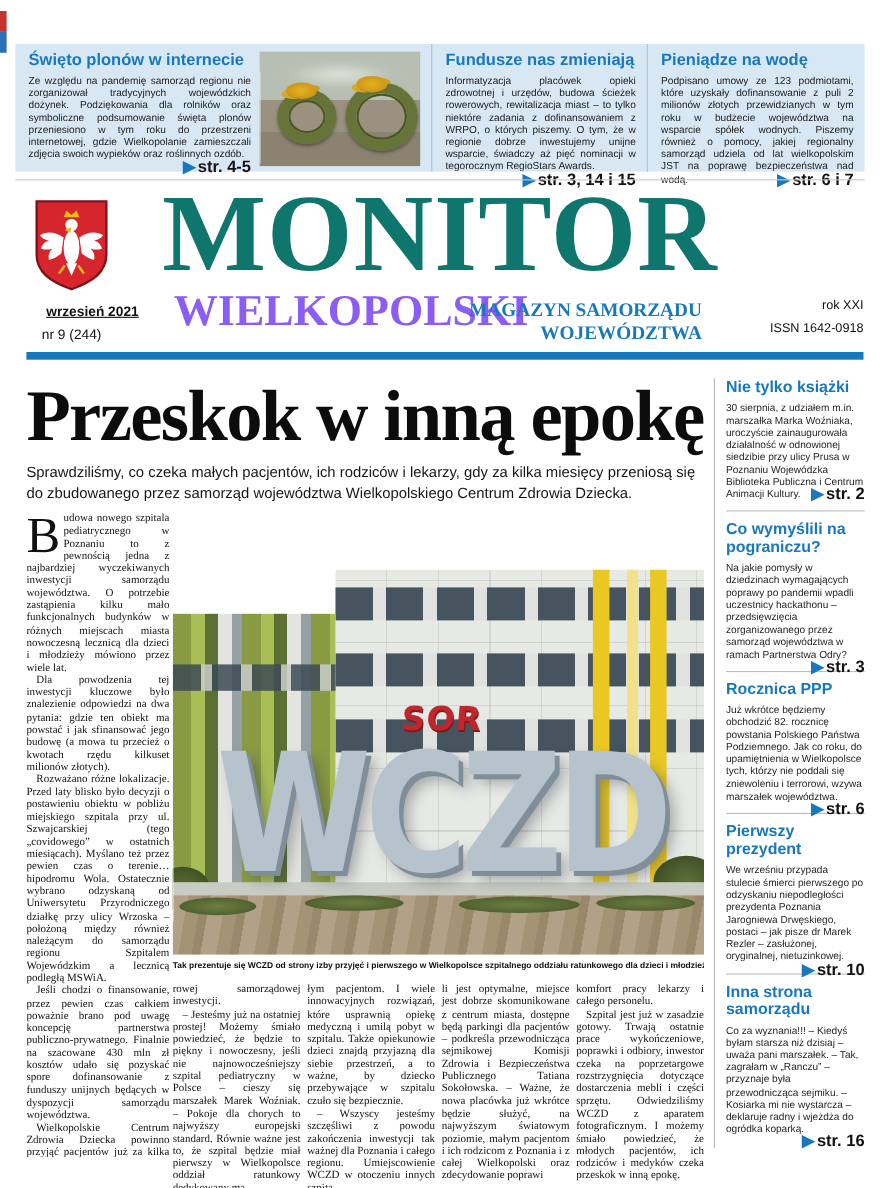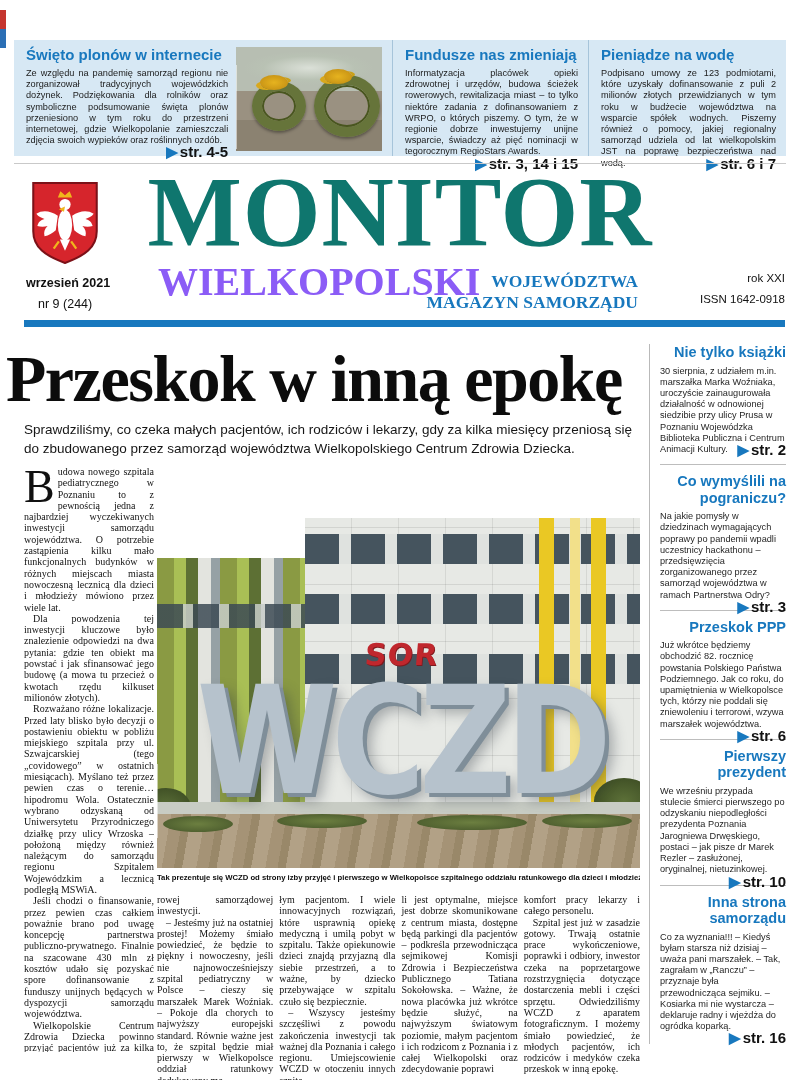--- a/index.html
+++ b/index.html
@@ -37,31 +37,31 @@
   .y2{left:88px;top:22px;}
   .vcredit{position:absolute;left:1px;bottom:2px;transform:rotate(-90deg);transform-origin:left bottom;
            font:6px "Liberation Sans",sans-serif;letter-spacing:.4px;color:#222;
            background:rgba(255,255,255,.55);padding:1px 3px;white-space:nowrap;}
   .rule-top{position:absolute;left:14px;top:163px;width:772px;height:1px;background:#c9c9c9;}
 
   
   .coa{position:absolute;left:30px;top:180px;width:70px;height:86px;}
   .mast-title{position:absolute;left:0;top:162px;width:800px;text-align:center;
               font:bold 100px/100px "Liberation Serif",serif;color:#0f766e;letter-spacing:1px;}
-  .mast-date{position:absolute;left:26px;top:276px;font:bold 12.5px "Liberation Sans",sans-serif;}
+  .mast-date{position:absolute;left:42px;top:276px;font:bold 12.5px "Liberation Sans",sans-serif;text-decoration:underline;}
   .mast-issue{position:absolute;left:38px;top:297px;font:12.5px "Liberation Sans",sans-serif;}
   .mast-sub{position:absolute;left:158px;top:262px;font:bold 40px/40px "Liberation Serif",serif;color:#8b5cf6;}
   .mast-tag{position:absolute;right:162px;top:271px;text-align:right;
             font:bold 17.5px/21px "Liberation Serif",serif;color:#1878be;}
   .mast-meta{position:absolute;right:15px;top:272px;text-align:right;font:11.5px "Liberation Sans",sans-serif;}
   .mast-meta .issn{margin-top:9px;}
   .blue-bar{position:absolute;left:24px;top:320px;width:761px;height:7px;background:#1878be;}
 
   
-  .headline{position:absolute;left:6px;top:344px;font:bold 66px/70px "Liberation Serif",serif;
+  .headline{position:absolute;left:24px;top:344px;font:bold 66px/70px "Liberation Serif",serif;
             color:#0c0c0c;letter-spacing:-1.5px;}
   .lead{position:absolute;left:24px;top:420px;width:612px;font:13.5px/19px "Liberation Sans",sans-serif;color:#161616;}
   .serif p{margin:0;font:10px/11.3px "Liberation Serif",serif;color:#111;text-align:justify;}
   .serif p.ind{text-indent:9px;}
   .col1{position:absolute;left:24px;top:466px;width:130px;height:586px;overflow:hidden;}
   .dropcap{float:left;font:46px/38px "Liberation Serif",serif;padding:2px 3px 0 0;color:#111;text-indent:0;}
   .bcols{position:absolute;left:157px;top:894px;width:483px;height:186px;display:flex;gap:6px;overflow:hidden;}
   .bcol{flex:1;min-width:0;}
 
   
@@ -96,21 +96,21 @@
         transform:scaleX(.85);transform-origin:center bottom;
         text-shadow:5px 4px 0 #7f8e99,10px 8px 14px rgba(40,50,60,.35);}
   .sor{position:absolute;left:208px;bottom:196px;font:bold 30px "DejaVu Sans",sans-serif;color:#c0272d;
        letter-spacing:1px;transform:skewX(-5deg);text-shadow:1px 1px 0 #7e1a1e;}
   .photo .vcredit{bottom:30px;}
   .caption{position:absolute;left:157px;top:872px;width:483px;overflow:hidden;white-space:nowrap;
            font:bold 7.7px/12px "Liberation Sans",sans-serif;color:#0d0d0d;}
 
   
   .sidebar{position:absolute;left:649px;top:344px;width:126px;border-left:1px solid #b9b9b9;padding-left:10px;}
-  .sb-art h3{margin:0 0 5px;font:bold 14.5px/16.5px "Liberation Sans",sans-serif;color:#1878be;text-align:right;}
+  .sb-art h3{margin:0 0 5px;font:bold 14.5px/16.5px "Liberation Sans",sans-serif;color:#1878be;}
   .sb-body{margin:0;font:9.2px/11.2px "Liberation Sans",sans-serif;color:#1f1f1f;}
   .sb-body .pref{font-size:15px;}
   .sb-art + .sb-art{border-top:1px solid #bdbdbd;margin-top:9px;padding-top:8px;}
 </style>
 </head>
 <body>
 
 <div class="page">
 
   <div class="mark mark-red"></div>
@@ -157,22 +157,22 @@
     <path d="M27 35 C20 30 12 29 6 33 c2 3 5 4 8 5 c-4 1-6 3-7 7 c3 1 7 1 10 0 c-3 3-4 6-3 10 c4-1 8-3 11-6 z" fill="#fff"></path>
     <path d="M41 35 C48 30 56 29 62 33 c-2 3-5 4-8 5 c4 1 6 3 7 7 c-3 1-7 1-10 0 c3 3 4 6 3 10 c-4-1-8-3-11-6 z" fill="#fff"></path>
     <path d="M29 58 l5 11 5-11 z" fill="#fff"></path>
     <path d="M28 60 l-5 7 M40 60 l5 7" stroke="#f0b61c" stroke-width="2.2" fill="none"></path>
   </svg>
   <div class="mast-title">MONITOR</div>
   <div class="mast-date">wrzesień 2021</div>
   <div class="mast-issue">nr 9 (244)</div>
   <div class="mast-sub">WIELKOPOLSKI</div>
   <div class="mast-tag">
+    <div>MAGAZYN SAMORZĄDU</div>
     <div>WOJEWÓDZTWA</div>
-    <div>MAGAZYN SAMORZĄDU</div>
   </div>
   <div class="mast-meta">
     <div>rok XXI</div>
     <div class="issn">ISSN 1642-0918</div>
   </div>
   <div class="blue-bar"></div>
 
   <div class="headline">Przeskok w inną epokę</div>
   <div class="lead">Sprawdziliśmy, co czeka małych pacjentów, ich rodziców i lekarzy, gdy za kilka miesięcy przeniosą się do zbudowanego przez samorząd województwa Wielkopolskiego Centrum Zdrowia Dziecka.</div>
 
@@ -237,21 +237,21 @@
         <span class="pref"><span class="arr">▶</span><b>str. 2</b></span>
       </p>
     </div>
     <div class="sb-art">
       <h3>Co wymyślili na pograniczu?</h3>
       <p class="sb-body"><span>Na jakie pomysły w dziedzinach wymagających poprawy po pandemii wpadli uczestnicy hackathonu – przedsięwzięcia zorganizowanego przez samorząd województwa w ramach Partnerstwa Odry?</span>
         <span class="pref"><span class="arr">▶</span><b>str. 3</b></span>
       </p>
     </div>
     <div class="sb-art">
-      <h3>Przeskok PPP</h3>
+      <h3>Rocznica PPP</h3>
       <p class="sb-body"><span>Już wkrótce będziemy obchodzić 82. rocznicę powstania Polskiego Państwa Podziemnego. Jak co roku, do upamiętnienia w Wielkopolsce tych, którzy nie poddali się zniewoleniu i terrorowi, wzywa marszałek województwa.</span>
         <span class="pref"><span class="arr">▶</span><b>str. 6</b></span>
       </p>
     </div>
     <div class="sb-art">
       <h3>Pierwszy prezydent</h3>
       <p class="sb-body"><span>We wrześniu przypada stulecie śmierci pierwszego po odzyskaniu niepodległości prezydenta Poznania Jarogniewa Drwęskiego, postaci – jak pisze dr Marek Rezler – zasłużonej, oryginalnej, nietuzinkowej.</span>
         <span class="pref"><span class="arr">▶</span><b>str. 10</b></span>
       </p>
     </div>

